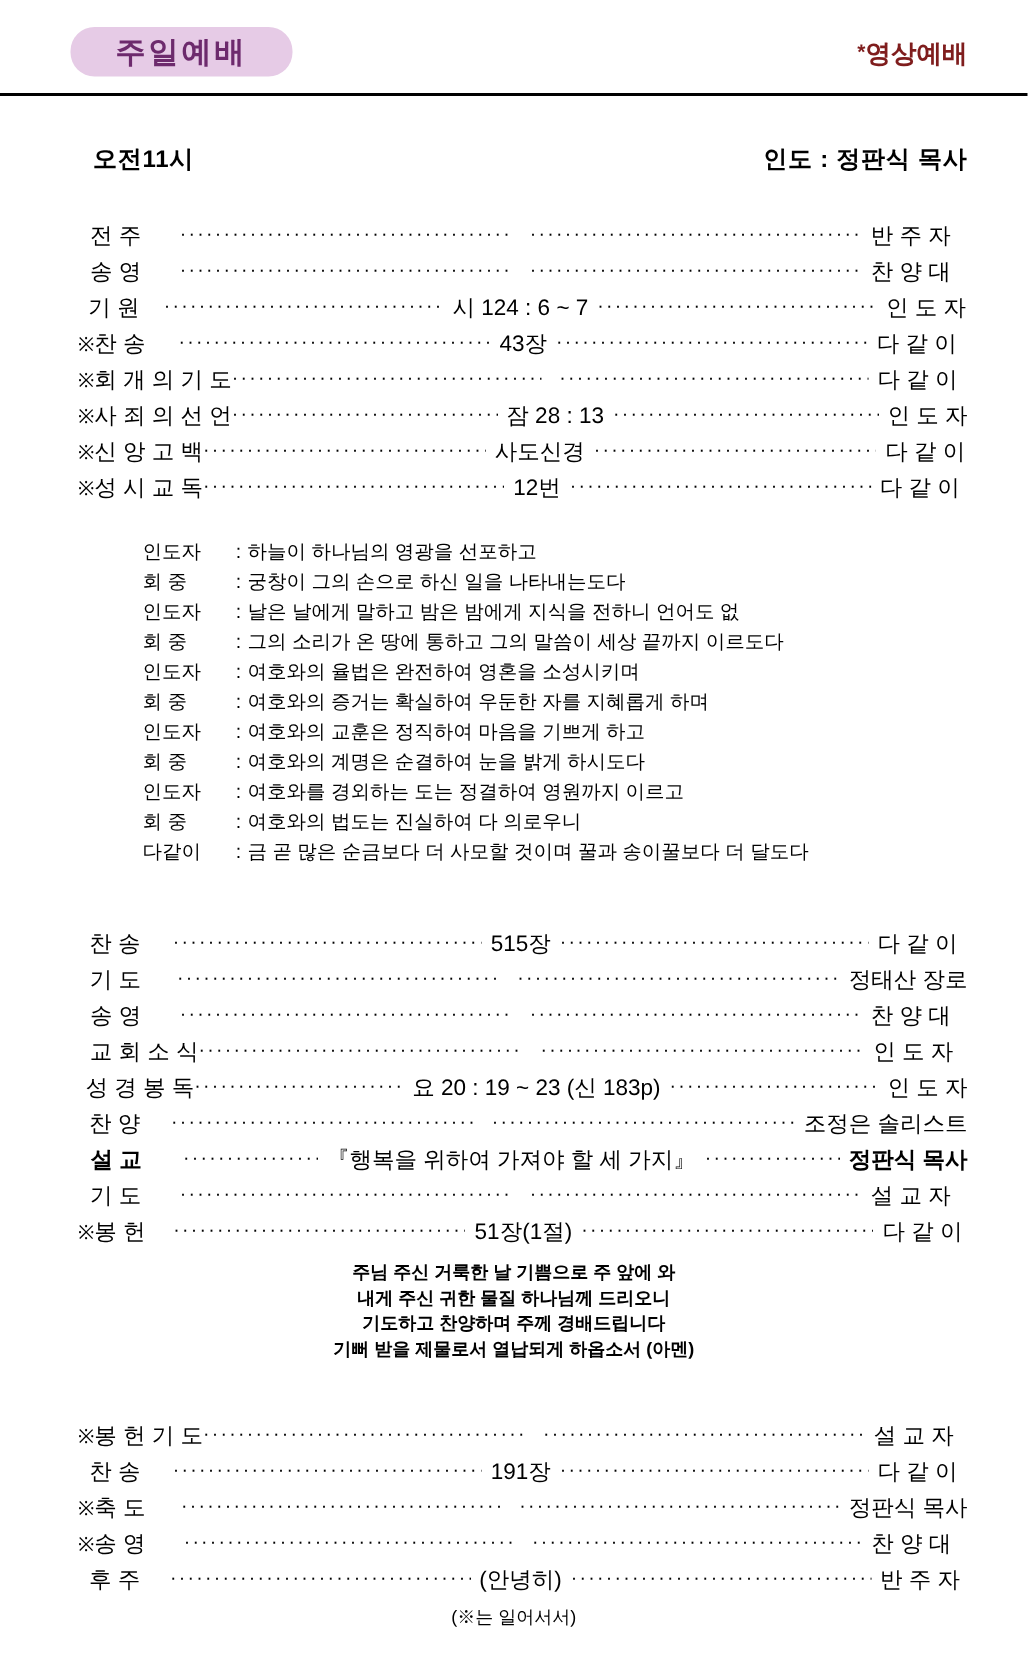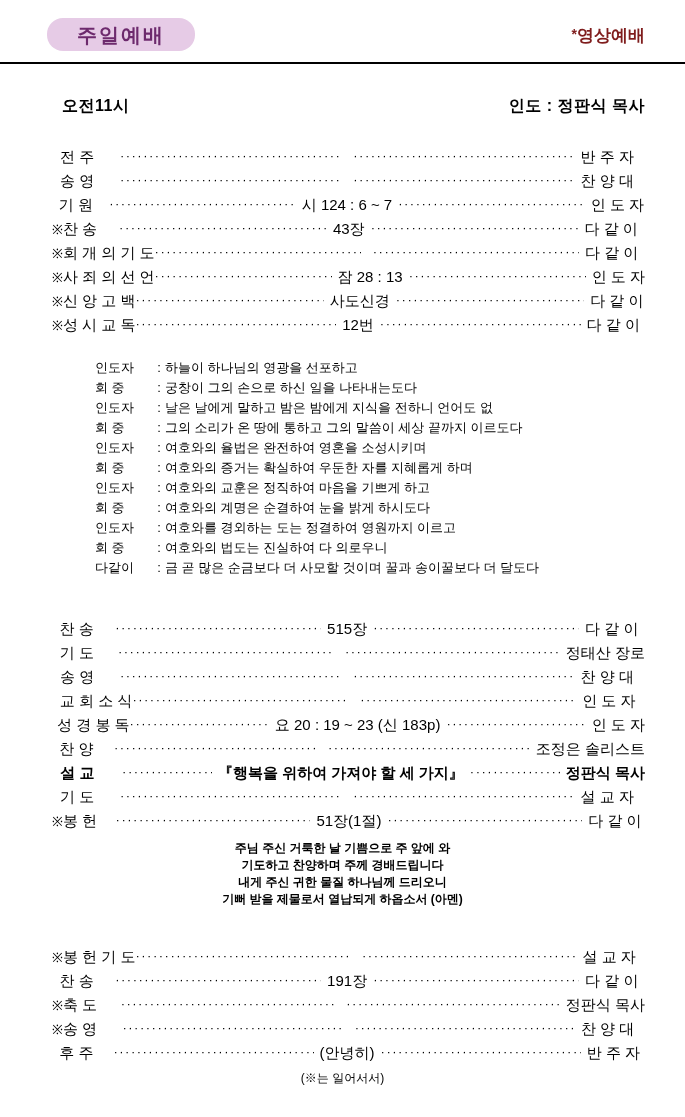--- a/index.html
+++ b/index.html
@@ -144,21 +144,21 @@
     display: inline-block;
     text-align: left;
     width: 112px;
   }
   .row.bold .title,
   .row.bold .mid,
   .row.bold .who {
     font-weight: bold;
   }
   .row .mid.bold-mid {
-    font-weight: bold;
+    font-weight: normal;
     font-size: 15px;
   }
 
   
   .reading {
     margin: 18px 0 0 0;
     padding: 0 40px 0 95px;
     font-size: 13px;
     line-height: 19px;
   }
@@ -454,22 +454,22 @@
       <span class="title spread">봉        헌</span>
       <span class="dots">··································································</span>
       <span class="mid">51장(1절)</span>
       <span class="dots">··································································</span>
       <span class="who">다  같  이</span>
     </div>
   </div>
 
   <div class="verse">
     <div>주님 주신 거룩한 날 기쁨으로 주 앞에 와</div>
+    <div>내게 주신 귀한 물질 하나님께 드리오니</div>
     <div>기도하고 찬양하며 주께 경배드립니다</div>
-    <div>내게 주신 귀한 물질 하나님께 드리오니</div>
     <div>기뻐 받을 제물로서 열납되게 하옵소서 (아멘)</div>
   </div>
 
   <div class="gap-sm"></div>
 
   <div class="orders">
 
     <div class="row">
       <span class="mark">※</span>
       <span class="title spread">봉 헌 기 도</span>

